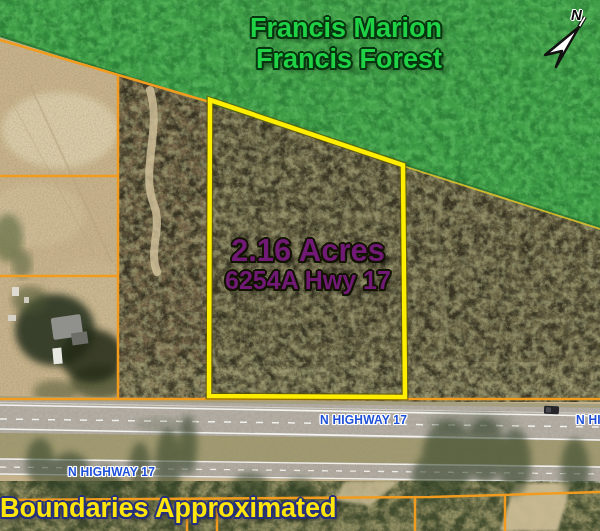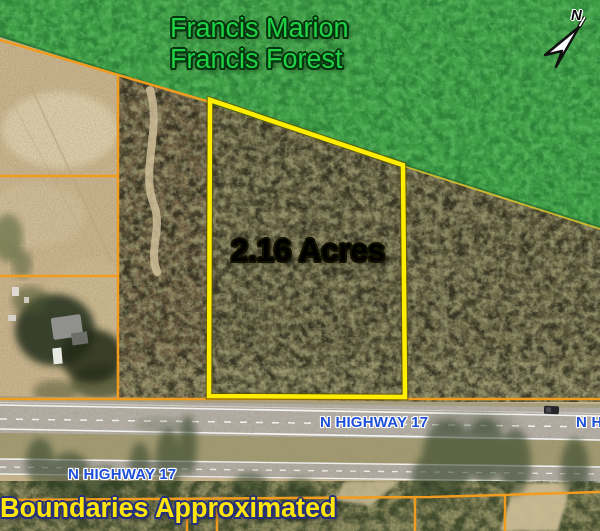--- a/index.html
+++ b/index.html
@@ -3,36 +3,36 @@
 <meta charset="utf-8">
 <style>
   html,body{margin:0;padding:0;background:#222;}
   .stage{
     position:relative;width:600px;height:531px;overflow:hidden;
     font-family:"Liberation Sans",sans-serif;background:#c6b28b;
   }
   .stage svg.scene{position:absolute;left:0;top:0;}
   .label{position:absolute;white-space:nowrap;}
   .forest-label{
-    left:170px;top:13px;width:272px;text-align:left;
-    font-size:27px;font-weight:normal;line-height:31px;color:#1fd144;
+    left:170px;top:13px;width:272px;text-align:right;
+    font-size:27px;font-weight:bold;line-height:31px;color:#1fd144;
     text-shadow:2px 0 0 #06350f,-2px 0 0 #06350f,0 2px 0 #06350f,0 -2px 0 #06350f,
       1.5px 1.5px 0 #06350f,-1.5px 1.5px 0 #06350f,1.5px -1.5px 0 #06350f,-1.5px -1.5px 0 #06350f,
       3px 3px 4px rgba(0,0,0,.55);
   }
   .parcel-label{
-    left:218px;top:234px;width:180px;text-align:center;color:#000000;font-weight:bold;
+    left:218px;top:234px;width:180px;text-align:center;color:#701a75;font-weight:bold;
     text-shadow:2px 0 0 #121200,-2px 0 0 #121200,0 2px 0 #121200,0 -2px 0 #121200,
       1.5px 1.5px 0 #121200,-1.5px 1.5px 0 #121200,1.5px -1.5px 0 #121200,-1.5px -1.5px 0 #121200,
       3px 3px 4px rgba(0,0,0,.6);
   }
   .parcel-label .acres{font-size:31px;line-height:33px;}
   .parcel-label .addr{font-size:25px;line-height:27px;}
   .hwy{
-    font-size:15px;font-weight:bold;color:#1d4fd8;letter-spacing:.2px;
+    font-size:12px;font-weight:bold;color:#1d4fd8;letter-spacing:.2px;
     text-shadow:1px 0 0 #fff,-1px 0 0 #fff,0 1px 0 #fff,0 -1px 0 #fff,
       1px 1px 0 #fff,-1px -1px 0 #fff,1px -1px 0 #fff,-1px 1px 0 #fff,0 0 3px #fff;
   }
   .hwy1{left:320px;top:413px;}
   .hwy2{left:68px;top:465px;}
   .hwy3{left:576px;top:413px;}
   .disclaimer{
     left:0;top:493px;font-size:27px;font-weight:bold;color:#ffe60a;
     text-shadow:2px 0 0 #26307d,-2px 0 0 #26307d,0 2px 0 #26307d,0 -2px 0 #26307d,
       1.5px 1.5px 0 #26307d,-1.5px 1.5px 0 #26307d,1.5px -1.5px 0 #26307d,-1.5px -1.5px 0 #26307d,
@@ -215,20 +215,21 @@
     </g>
   </svg>
 
   <div class="label forest-label">
     <div>Francis Marion</div>
     <div>Francis Forest</div>
   </div>
 
   <div class="label parcel-label">
     <div class="acres">2.16 Acres</div>
+    <div class="addr">6254A Hwy 17</div>
   </div>
 
   <div class="label hwy hwy1">N HIGHWAY 17</div>
   <div class="label hwy hwy2">N HIGHWAY 17</div>
   <div class="label hwy hwy3">N HIGHWAY 17</div>
 
   <div class="label disclaimer">Boundaries Approximated</div>
 
   <div class="label north-label">N</div>
 </div>

